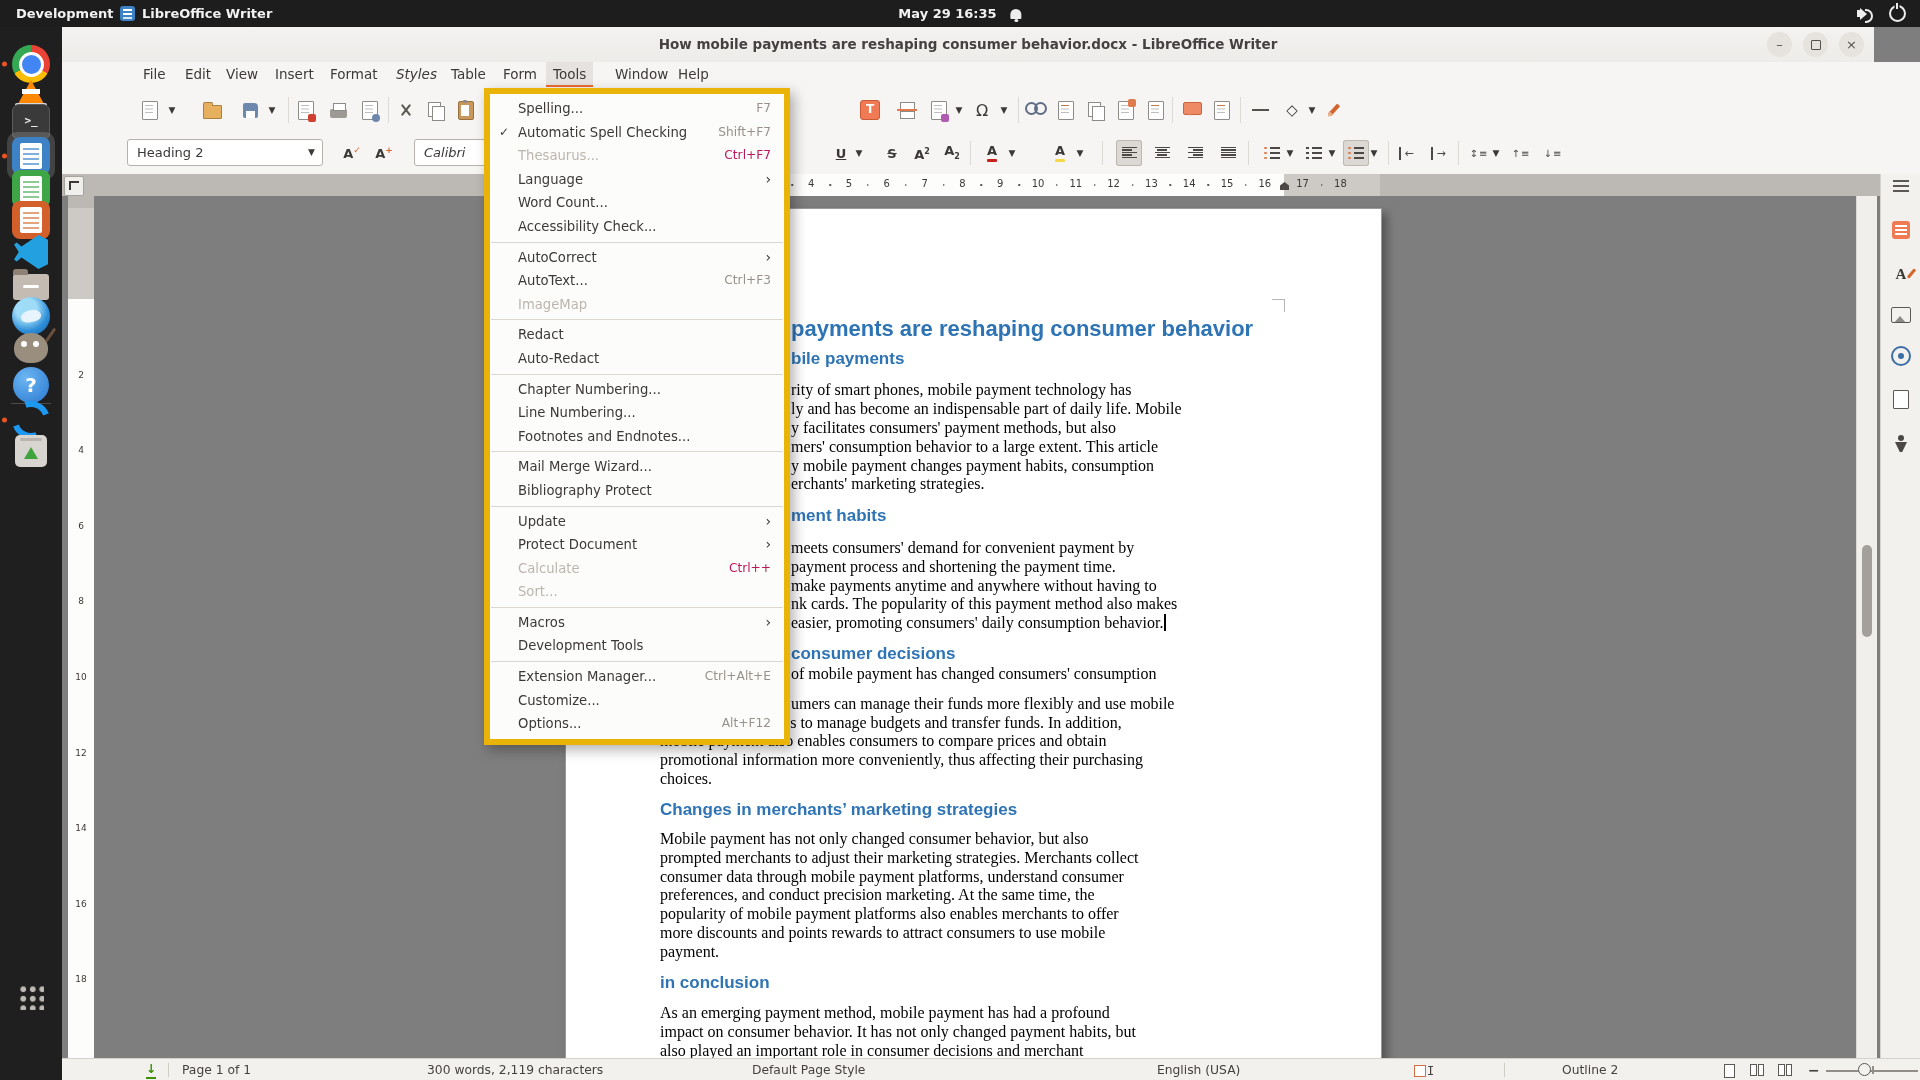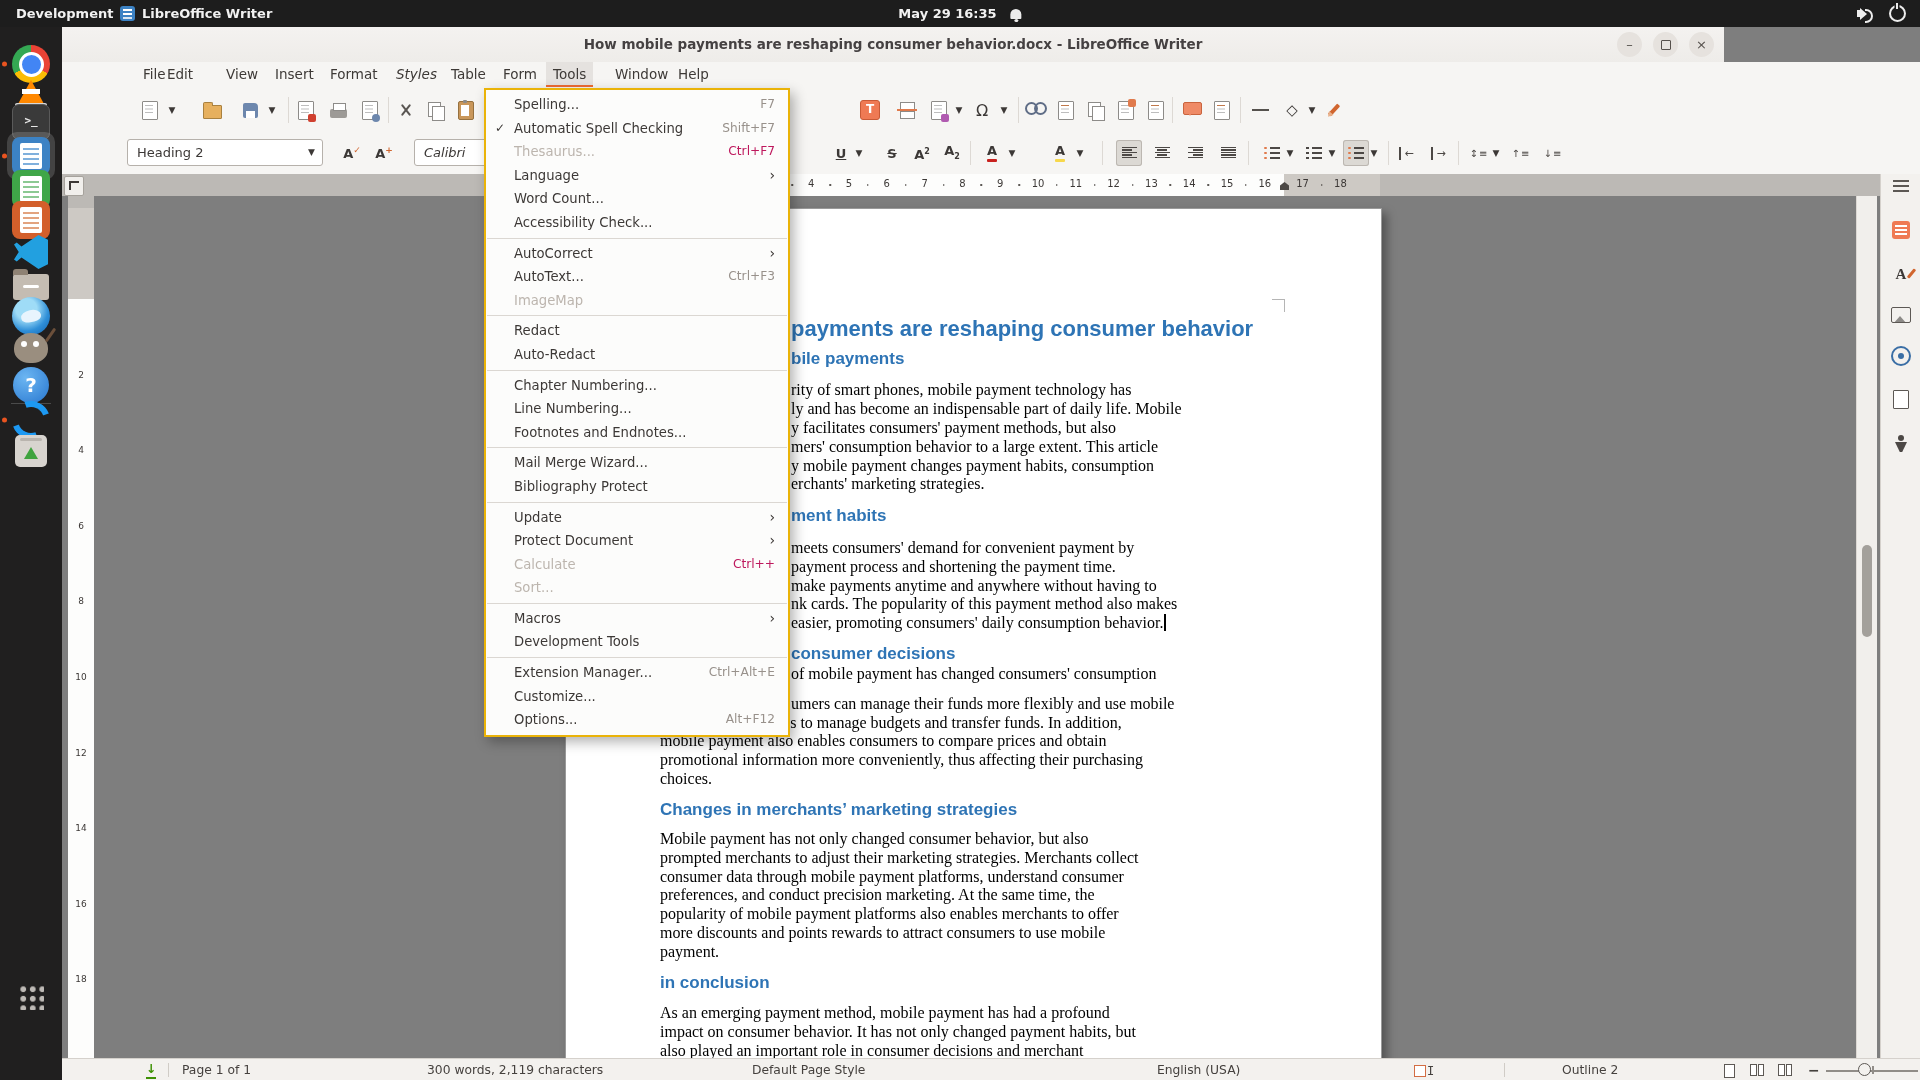--- a/index.html
+++ b/index.html
@@ -52,21 +52,21 @@
   .dk-gimp::before{content:"";position:absolute;left:7px;top:8px;width:6px;height:6px;border-radius:50%;background:#fff;box-shadow:12px 0 0 #fff;}
   .dk-gimp::after{content:"";position:absolute;right:-4px;top:-6px;width:3px;height:16px;background:#6b4f3a;transform:rotate(35deg);border-radius:2px;}
   .dk-help{width:36px;height:36px;border-radius:50%;background:radial-gradient(circle at 35% 30%,#6cb6f2,#2877d0);color:#fff;font:bold 20px/36px "DejaVu Sans",sans-serif;text-align:center;}
   .dk-upd{width:26px;height:26px;border:6px solid #1d99f3;border-radius:50%;border-left-color:transparent;border-right-color:transparent;transform:rotate(25deg);}
   .dk-trash{position:relative;width:32px;height:32px;background:#d8d4cf;border-radius:5px;display:flex;align-items:center;justify-content:center;}
   .dk-trash::before{content:"";position:absolute;top:3px;left:5px;right:5px;height:3px;background:#b9b4ae;border-radius:2px;}
   .dk-trash i{width:0;height:0;border-left:7px solid transparent;border-right:7px solid transparent;border-bottom:12px solid #3fa33f;margin-top:4px;}
   .dk-grid{width:26px;height:26px;background:radial-gradient(circle,#bdb9b5 2.6px,transparent 3.2px);background-size:9.5px 9.5px;background-position:0.5px 0.5px;}
 
   
-  .titlebar{position:absolute;left:62px;top:27px;width:1662px;height:35px;background:linear-gradient(#f4f2f0,#eeece9);border-bottom:1px solid #d8d3ce;}
+  .titlebar{position:absolute;left:62px;top:27px;width:1812px;height:35px;background:linear-gradient(#f4f2f0,#eeece9);border-bottom:1px solid #d8d3ce;}
   .win-title{position:absolute;left:0;right:0;top:0;height:35px;line-height:35px;text-align:center;font-size:13.5px;font-weight:600;color:#454142;}
   .wbtn{position:absolute;top:5px;width:25px;height:25px;border-radius:50%;background:#e6e2de;color:#55504c;display:flex;align-items:center;justify-content:center;font-size:13px;}
   .wbtn .sq{width:8px;height:8px;border:1.5px solid #55504c;border-radius:1px;}
   .menubar{position:absolute;left:62px;top:62px;width:1858px;height:26px;background:#f6f5f3;border-bottom:1px solid #e4e0db;}
   .mb-item{position:absolute;top:0;height:25px;line-height:25px;padding:0 7px;font-size:13.5px;color:#3d3936;}
   .mb-item.active{background:#e5e2df;box-shadow:inset 0 -2px 0 #ed6b34;}
   .toolbar1{position:absolute;left:62px;top:88px;width:1858px;height:44px;background:#f6f5f3;border-bottom:1px solid #e4e0db;}
   .toolbar2{position:absolute;left:62px;top:132px;width:1858px;height:42px;background:#f6f5f3;border-bottom:1px solid #dcd8d3;}
   .ti{position:absolute;top:50%;transform:translate(-50%,-50%);width:26px;height:26px;display:flex;align-items:center;justify-content:center;font-size:13px;color:#3c3836;border-radius:3px;}
   .ti.on{background:#dcd9d4;box-shadow:inset 0 0 0 1px #bcb7b1;}
@@ -112,21 +112,21 @@
   .al::after{content:"";position:absolute;top:2.6px;height:1.8px;background:#4c4845;box-shadow:0 5px 0 #4c4845;}
   .al.l::after{left:0;width:10px;} .al.c::after{left:2.5px;width:10px;} .al.r::after{right:0;width:10px;} .al.j::after{left:0;width:15px;}
   .li{position:relative;display:block;width:16px;height:13px;}
   .li::before{content:"";position:absolute;left:0;top:0;width:2.5px;height:2.5px;border-radius:50%;background:#e07a4c;box-shadow:0 5px 0 #e07a4c,0 10px 0 #e07a4c;}
   .li::after{content:"";position:absolute;left:6px;top:0.5px;width:10px;height:1.8px;background:#4c4845;box-shadow:0 5px 0 #4c4845,0 10px 0 #4c4845;}
   .li.num::before{width:3px;border-radius:0;background:#4c4845;box-shadow:0 5px 0 #4c4845,0 10px 0 #4c4845;}
   .gind{position:relative;display:block;width:16px;height:13px;border-left:2px solid #4c4845;font-size:11px;line-height:13px;color:#4c4845;text-align:center;}
   .gsp{display:block;font-size:10px;color:#4c4845;letter-spacing:-1px;}
 
   
-  .popup{position:absolute;left:484px;top:88px;width:306px;background:#fcfcfb;border:2px solid #eab308;box-shadow:4px 5px 12px rgba(0,0,0,.3);z-index:60;padding:3px 0;box-sizing:border-box;}
+  .popup{position:absolute;left:484px;top:88px;width:306px;background:#fcfcfb;border:6px solid #eab308;box-shadow:4px 5px 12px rgba(0,0,0,.3);z-index:60;padding:3px 0;box-sizing:border-box;}
   .mi{position:relative;height:23.6px;line-height:23.6px;padding-left:28px;font-size:13.2px;color:#3c3836;white-space:nowrap;}
   .mi .chk{position:absolute;left:9px;font-size:12px;}
   .mi .sc{position:absolute;right:13px;color:#98918b;font-size:12.2px;}
   .mi .sub{position:absolute;right:13px;color:#3c3836;font-size:14px;}
   .mi.dis{color:#bcb5ae;} .mi.dis .sc{color:#be185d;}
   .msep{height:1px;background:#dbd7d2;margin:3px 1px;}
 
   
   .hruler{position:absolute;left:62px;top:174px;width:1858px;height:22px;background:#bcb9b5;overflow:hidden;}
   .hr-seg{position:absolute;top:0;height:22px;}
@@ -273,21 +273,21 @@
     <div class="win-title">How mobile payments are reshaping consumer behavior.docx - LibreOffice Writer</div>
     <div class="wbtn" style="right:82px">–</div>
     <div class="wbtn" style="right:46px">
         <span class="sq"></span>
       </div>
     <div class="wbtn" style="right:10px">×</div>
   </div>
 
   <div class="menubar" id="menubar">
       <span class="mb-item" style="left: 74px;">File</span>
-      <span class="mb-item" style="left: 98px;">Edit</span>
+      <span class="mb-item" style="left: 116px;">Edit</span>
       <span class="mb-item" style="left: 157px;">View</span>
       <span class="mb-item" style="left: 206px;">Insert</span>
       <span class="mb-item" style="left: 261px;">Format</span>
       <span class="mb-item" style="left: 327px; font-style: italic;">Styles</span>
       <span class="mb-item" style="left: 382px;">Table</span>
       <span class="mb-item" style="left: 434px;">Form</span>
       <span class="mb-item active" style="left: 484px;">Tools</span>
       <span class="mb-item" style="left: 546px;">Window</span>
       <span class="mb-item" style="left: 609px;">Help</span>
     </div>

